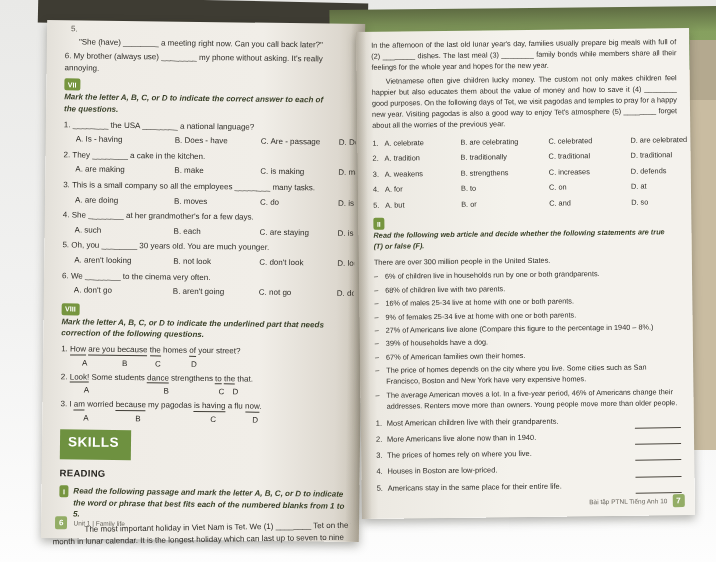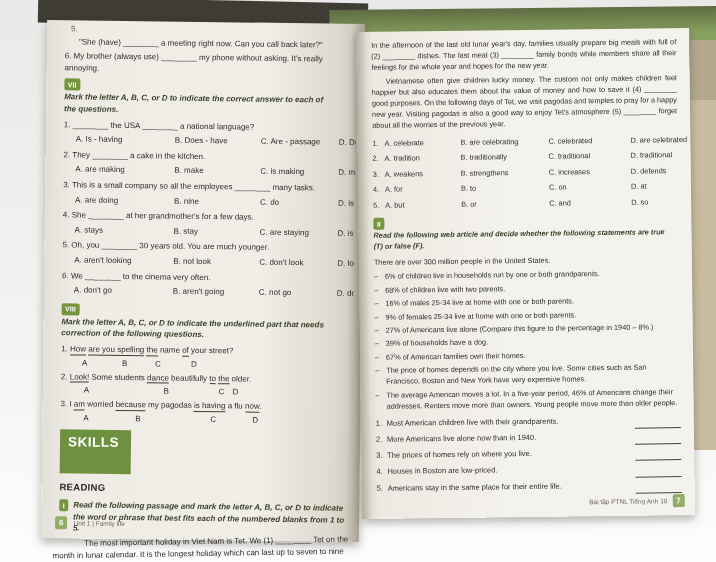--- a/index.html
+++ b/index.html
@@ -45,21 +45,21 @@
   .exhdr .t{display:inline-block;width:272px;vertical-align:top;}
   .q{margin-top:4px;}
   .q .stem{display:block;}
   .q .opts{display:grid;grid-template-columns:99px 86px 78px 1fr;white-space:nowrap;overflow:hidden;margin:3px 0 0 12px;}
   .q .opts span{overflow:hidden;}
   .v8{margin-top:4px;}
   .u{border-bottom:1px solid #3f3c35;padding-bottom:.5px;}
   .ul-letters{position:relative;height:10px;margin-top:2px;}
   .ul-letters span{position:absolute;top:0;font-size:8px;}
   .skillsbox{display:inline-block;background:#6e9140;color:#fff;font-weight:bold;font-size:13.5px;
-    letter-spacing:.5px;padding:3px 12px 22px 8px;margin:7px 0 4px 0;}
+    letter-spacing:.5px;padding:3px 12px 8px 8px;margin:7px 0 4px 0;}
   .readinglbl{font-weight:bold;font-size:9.5px;letter-spacing:.3px;margin:3px 0 4px 0;color:#26241f;}
   .passage{margin-top:3px;transform:rotate(-1.6deg);transform-origin:left bottom;}
   .passage .l1{text-indent:26px;white-space:nowrap;overflow:hidden;}
   .passage .l2{margin-left:-6px;white-space:nowrap;overflow:hidden;}
   .footer-l{position:absolute;left:14px;bottom:9px;font-size:6.5px;color:#6a675f;display:flex;align-items:center;gap:6px;}
   .pgbadge{display:inline-block;background:#93ad66;color:#fff;font-weight:bold;font-size:8px;
     padding:2px 4px;border-radius:2px;}
   
   .para{text-align:justify;}
   .para.ind{text-indent:14px;}
@@ -116,30 +116,30 @@
           <span>A. are making</span>
           <span>B. make</span>
           <span>C. is making</span>
           <span>D. makes</span>
         </span>
     </div>
     <div class="q">
       <span class="stem"><span>3.</span> <span>This is a small company so all the employees ________ many tasks.</span></span>
       <span class="opts">
           <span>A. are doing</span>
-          <span>B. nine</span>
+          <span>B. moves</span>
           <span>C. do</span>
           <span>D. is doing</span>
         </span>
     </div>
     <div class="q">
       <span class="stem"><span>4.</span> <span>She ________ at her grandmother's for a few days.</span></span>
       <span class="opts">
-          <span>A. stays</span>
-          <span>B. stay</span>
+          <span>A. such</span>
+          <span>B. each</span>
           <span>C. are staying</span>
           <span>D. is staying</span>
         </span>
     </div>
     <div class="q">
       <span class="stem"><span>5.</span> <span>Oh, you ________ 30 years old. You are much younger.</span></span>
       <span class="opts">
           <span>A. aren't looking</span>
           <span>B. not look</span>
           <span>C. don't look</span>
@@ -156,34 +156,34 @@
         </span>
     </div>
 
     <div class="exhdr" style="margin-top:7px;">
       <span class="badge">VIII</span><span class="t instr">Mark the letter A, B, C, or D to indicate the underlined part that needs correction of the following questions.</span>
     </div>
 
     <div class="v8">
       <div>
         <span>1.</span>
-        <span class="u">How</span><span> </span><span class="u">are you spelling</span><span> </span><span class="u">the</span><span> name </span><span class="u">of</span><span> your street?</span>
+        <span class="u">How</span><span> </span><span class="u">are you because</span><span> </span><span class="u">the</span><span> homes </span><span class="u">of</span><span> your street?</span>
       </div>
       <div class="ul-letters">
         <span style="left:21px">A</span>
         <span style="left:61px">B</span>
         <span style="left:94px">C</span>
         <span style="left:130px">D</span>
       </div>
     </div>
 
     <div class="v8">
       <div>
         <span>2.</span>
-        <span class="u">Look!</span><span> Some students </span><span class="u">dance</span><span> beautifully </span><span class="u">to</span><span> </span><span class="u">the</span><span> older.</span>
+        <span class="u">Look!</span><span> Some students </span><span class="u">dance</span><span> strengthens </span><span class="u">to</span><span> </span><span class="u">the</span><span> that.</span>
       </div>
       <div class="ul-letters">
         <span style="left:23px">A</span>
         <span style="left:103px">B</span>
         <span style="left:158px">C</span>
         <span style="left:172px">D</span>
       </div>
     </div>
 
     <div class="v8">

